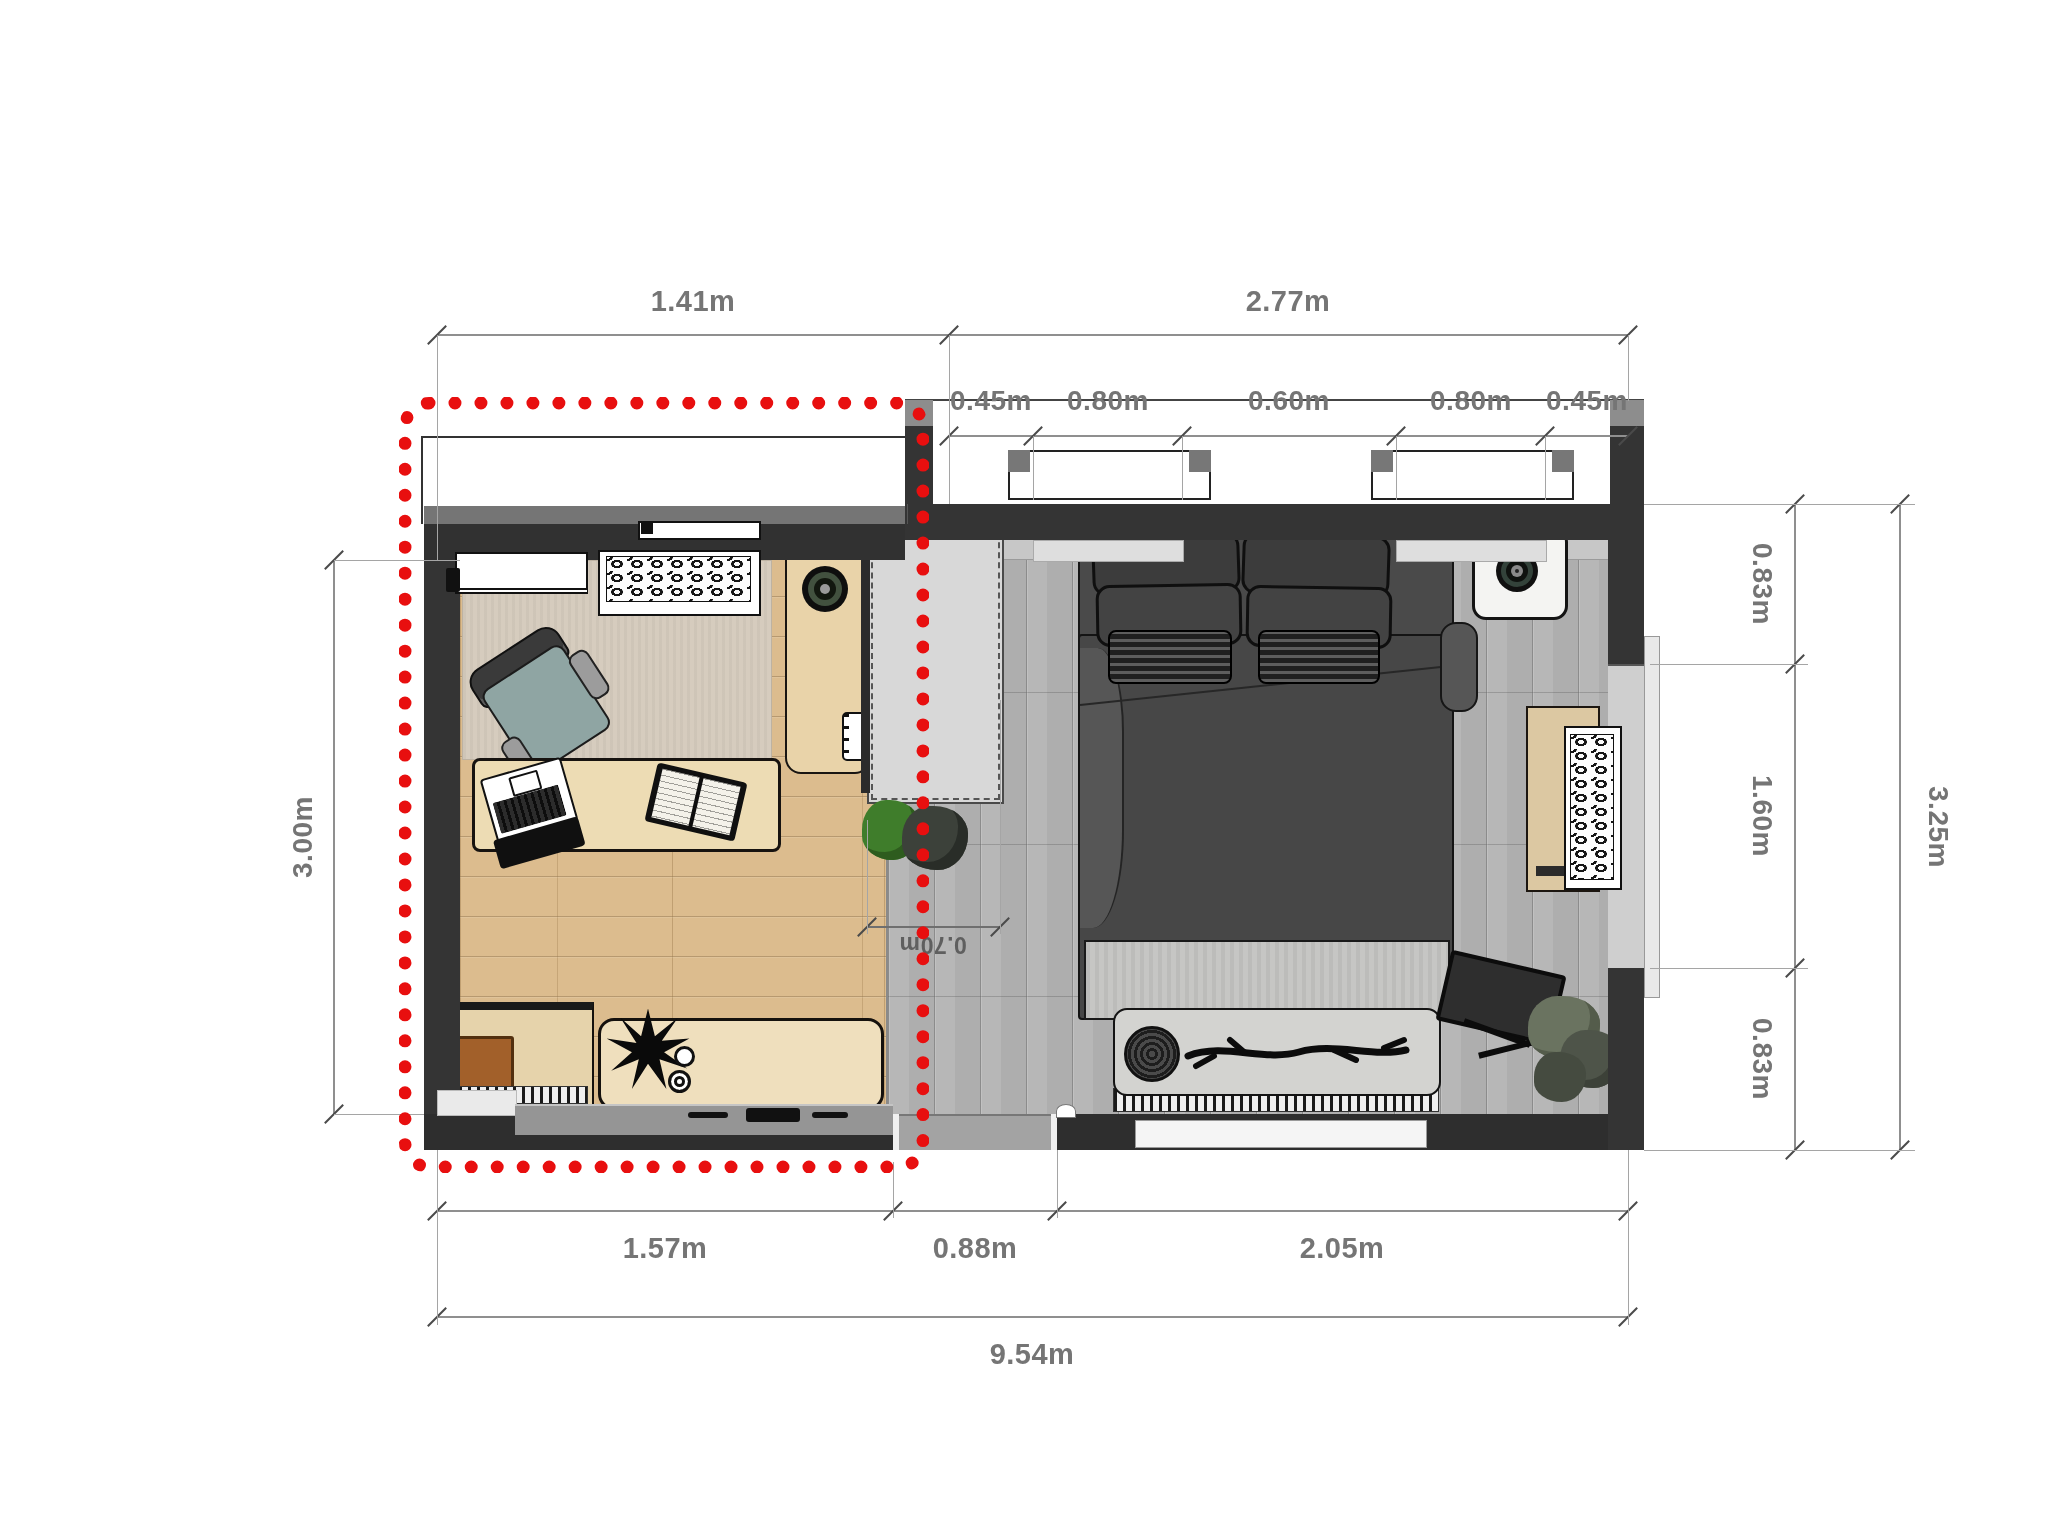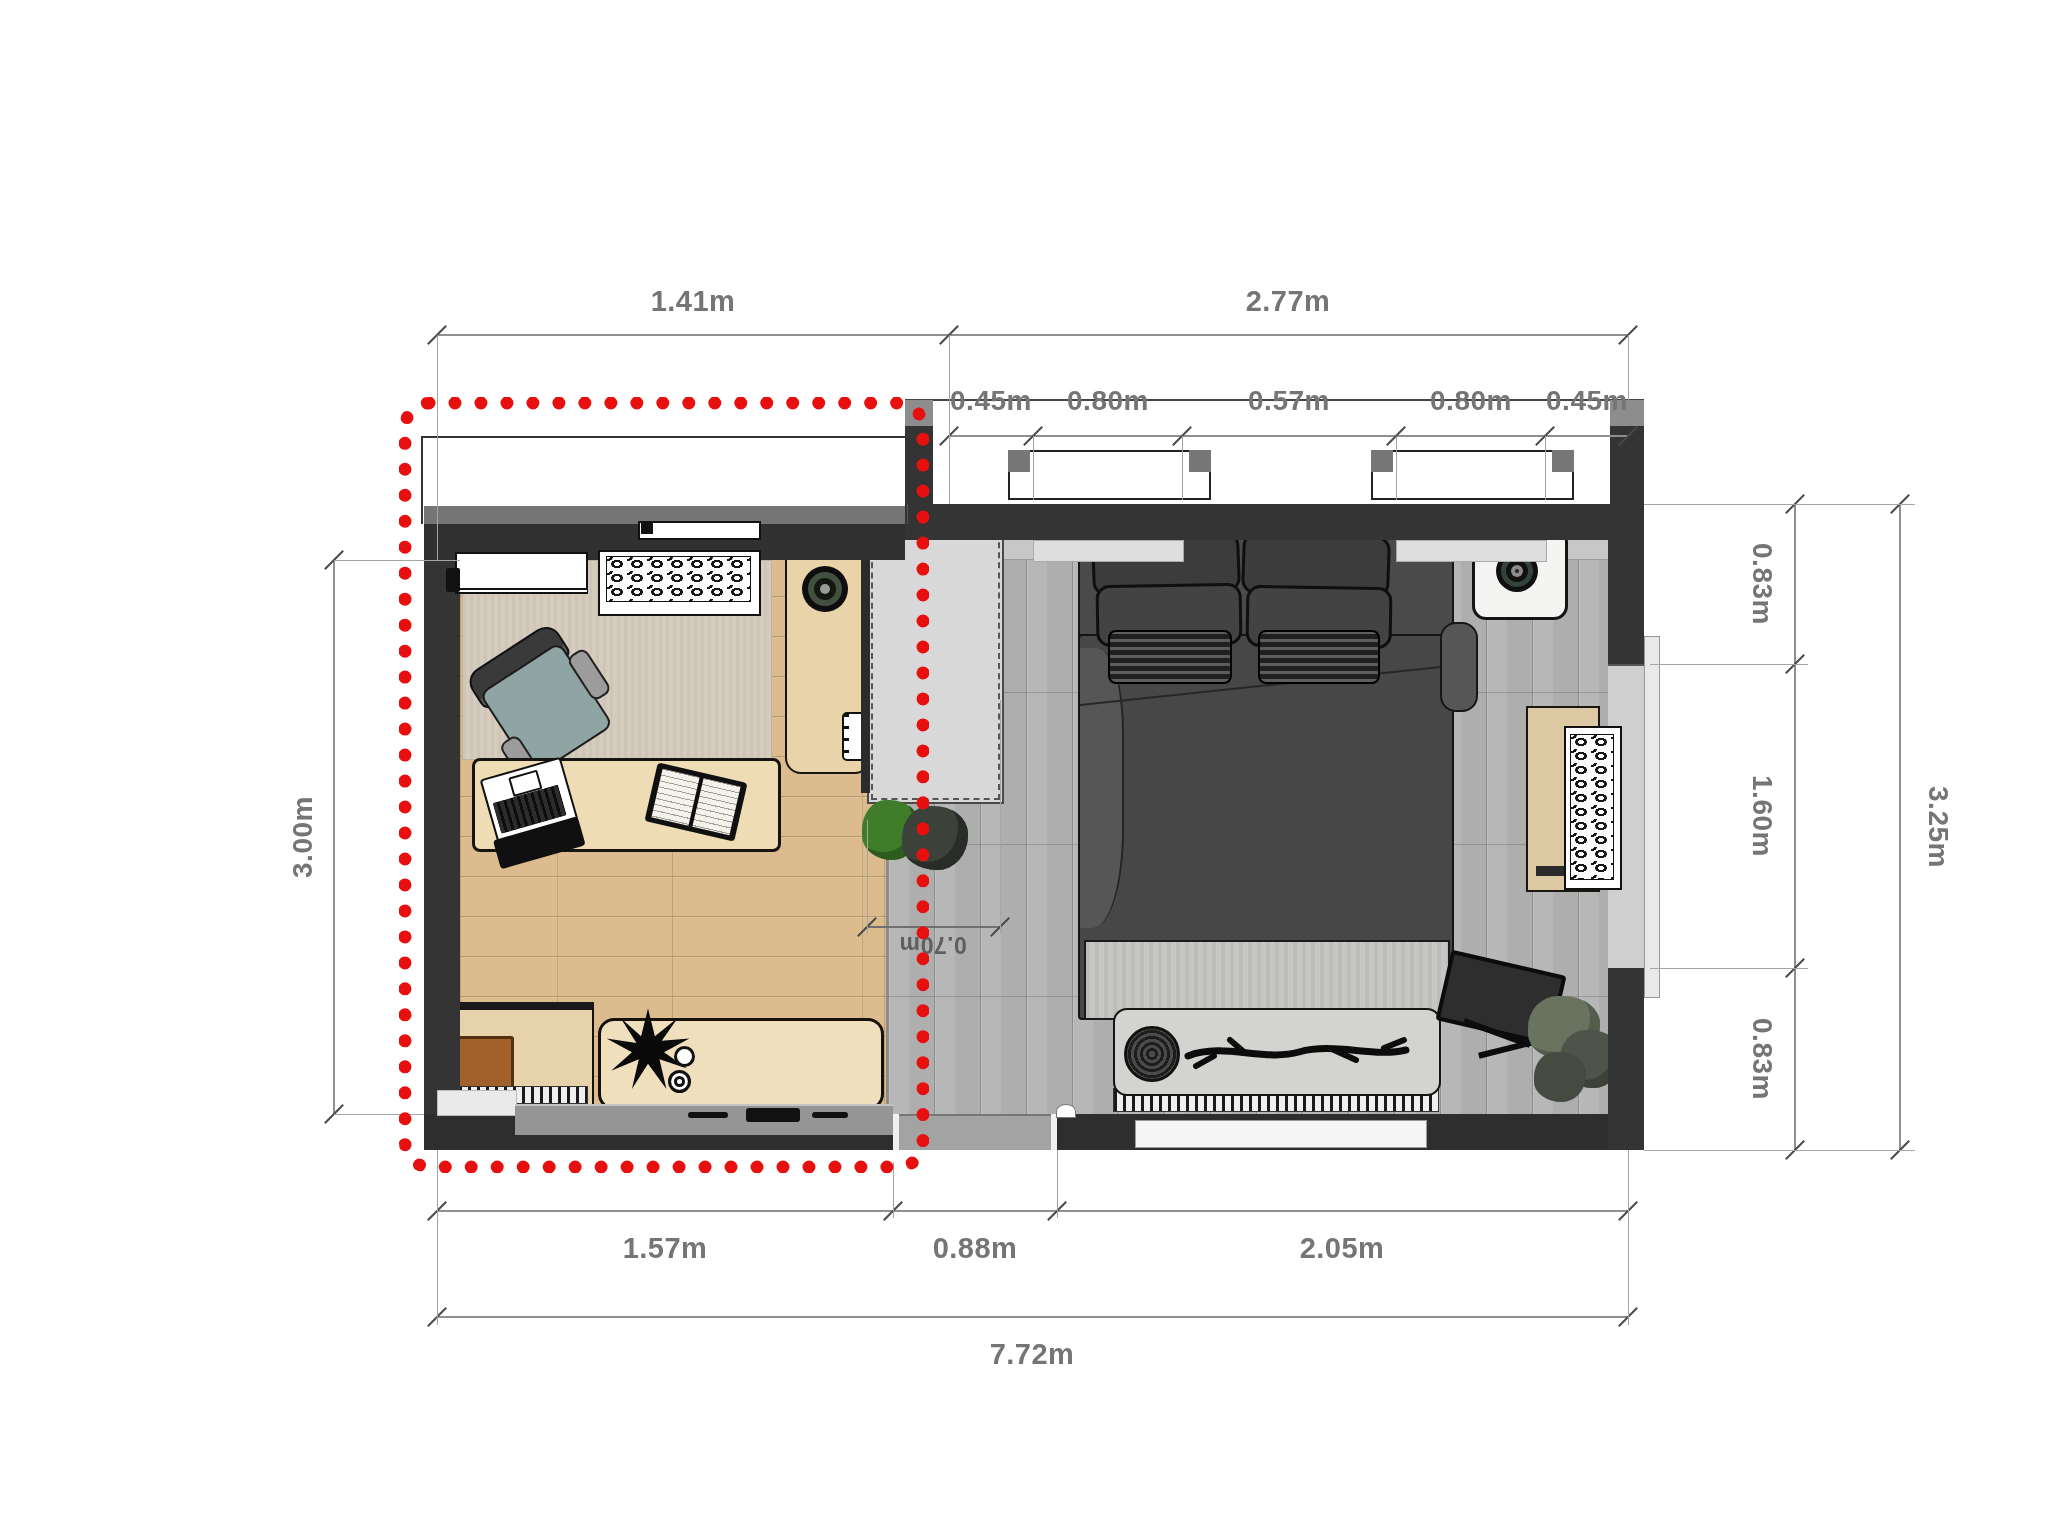--- a/index.html
+++ b/index.html
@@ -195,21 +195,21 @@
 
   <div class="dl" style="left:949px;top:435px;width:679px;height:2px;"></div>
   <div class="tick" style="left:949px;top:436px;"></div>
   <div class="tick" style="left:1033px;top:436px;"></div>
   <div class="tick" style="left:1182px;top:436px;"></div>
   <div class="tick" style="left:1396px;top:436px;"></div>
   <div class="tick" style="left:1545px;top:436px;"></div>
   <div class="tick" style="left:1628px;top:436px;"></div>
   <span class="lbl sub" style="left:991px;top:401px;">0.45m</span>
   <span class="lbl sub" style="left:1108px;top:401px;">0.80m</span>
-  <span class="lbl sub" style="left:1289px;top:401px;">0.57m</span>
+  <span class="lbl sub" style="left:1289px;top:401px;">0.60m</span>
   <span class="lbl sub" style="left:1471px;top:401px;">0.80m</span>
   <span class="lbl sub" style="left:1587px;top:401px;">0.45m</span>
 
   <div class="dl" style="left:333px;top:560px;width:2px;height:554px;"></div>
   <div class="tick" style="left:334px;top:560px;"></div>
   <div class="tick" style="left:334px;top:1114px;"></div>
   <span class="lbl r270 sub" style="left:303px;top:837px;">3.00m</span>
 
   <div class="dl" style="left:1794px;top:504px;width:2px;height:646px;"></div>
   <div class="tick" style="left:1795px;top:504px;"></div>
@@ -228,21 +228,21 @@
   <div class="tick" style="left:437px;top:1211px;"></div>
   <div class="tick" style="left:893px;top:1211px;"></div>
   <div class="tick" style="left:1057px;top:1211px;"></div>
   <div class="tick" style="left:1628px;top:1211px;"></div>
   <span class="lbl" style="left:665px;top:1248px;">1.57m</span>
   <span class="lbl" style="left:975px;top:1248px;">0.88m</span>
   <span class="lbl" style="left:1342px;top:1248px;">2.05m</span>
   <div class="dl" style="left:437px;top:1316px;width:1191px;height:2px;"></div>
   <div class="tick" style="left:437px;top:1317px;"></div>
   <div class="tick" style="left:1628px;top:1317px;"></div>
-  <span class="lbl" style="left:1032px;top:1354px;">7.72m</span>
+  <span class="lbl" style="left:1032px;top:1354px;">9.54m</span>
 
   <div class="dl" style="left:867px;top:926px;width:133px;height:2px;background:#6f6f6f;"></div>
   <div class="tick" style="left:867px;top:927px;"></div>
   <div class="tick" style="left:1000px;top:927px;"></div>
   <span class="lbl r180" style="left:933px;top:944px;color:#5f5f5f;">0.70m</span>
 
   <div class="ext" style="left:437px;top:335px;width:1px;height:225px;"></div>
   <div class="ext" style="left:949px;top:335px;width:1px;height:169px;"></div>
   <div class="ext" style="left:1628px;top:335px;width:1px;height:66px;"></div>
   <div class="ext" style="left:1033px;top:436px;width:1px;height:64px;"></div>

